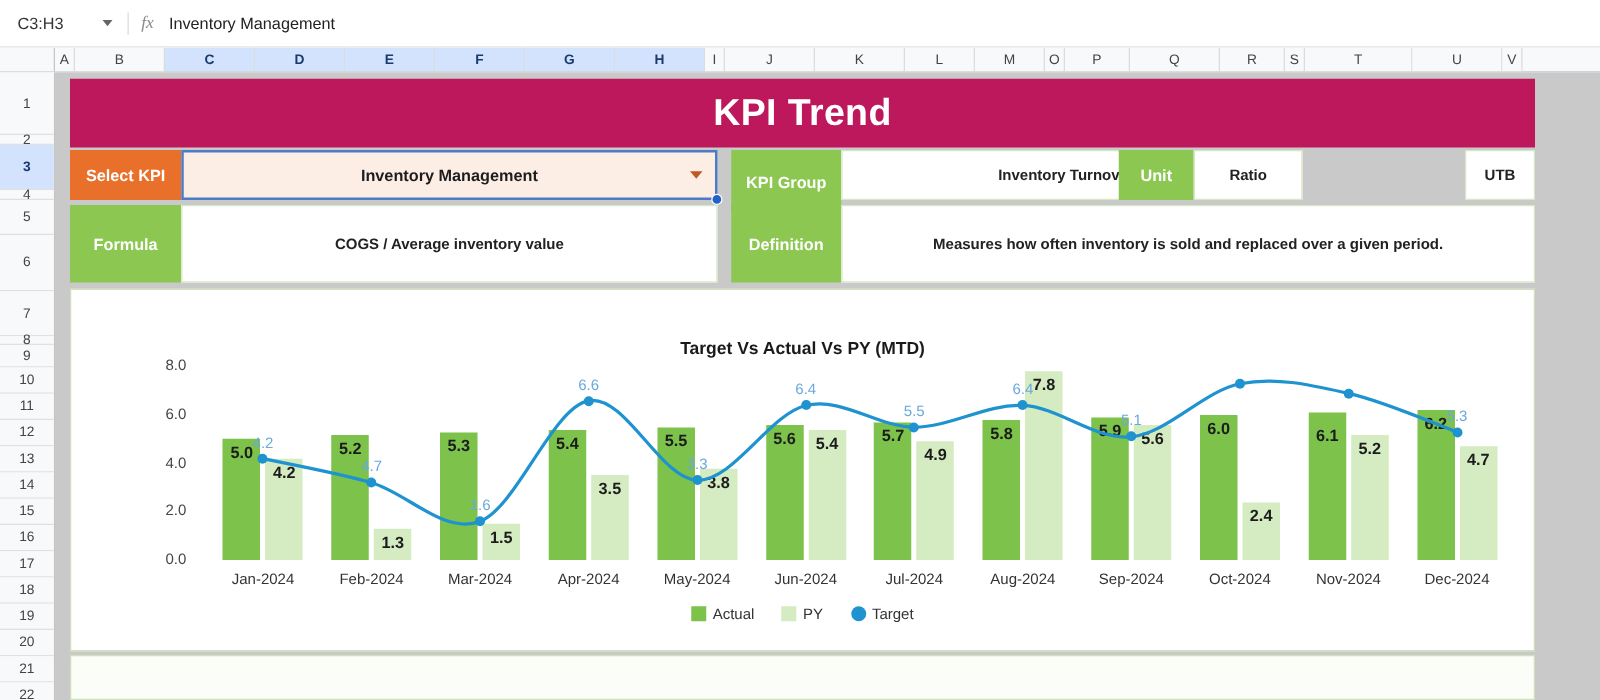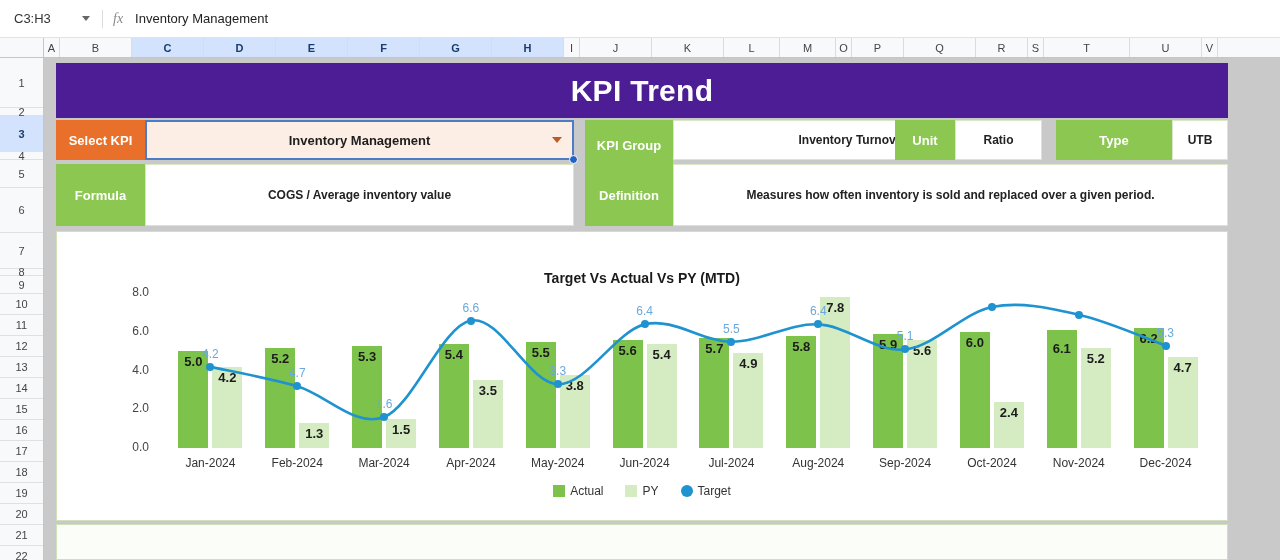--- a/index.html
+++ b/index.html
@@ -114,21 +114,21 @@
     top: 0px;
     width: 1172px;
     height: 502px;
   }
 
   .panel { position: absolute; }
 
   #title-banner {
     left: 0; top: 5px;
     width: 1172px; height: 55px;
-    background: #4c1d95;
+    background: #be185d;
     color: #ffffff;
     font-size: 30px;
     font-weight: bold;
     display: flex;
     align-items: center;
     justify-content: center;
     letter-spacing: .3px;
   }
 
   
@@ -410,21 +410,20 @@
       <div class="panel" id="kpigroup-label">KPI Group</div>
       <div class="panel" id="kpigroup-box">
         <span class="val">Inventory Turnover</span>
       </div>
 
       <div class="panel" id="unit-label">Unit</div>
       <div class="panel" id="unit-box">
         <span class="val">Ratio</span>
       </div>
 
-      <div class="panel" id="type-label">Type</div>
       <div class="panel" id="type-box">
         <span class="val">UTB</span>
       </div>
 
       <div class="panel" id="formula-label">Formula</div>
       <div class="panel" id="formula-box">
         <span class="val">COGS / Average inventory value</span>
       </div>
 
       <div class="panel" id="definition-label">Definition</div>

